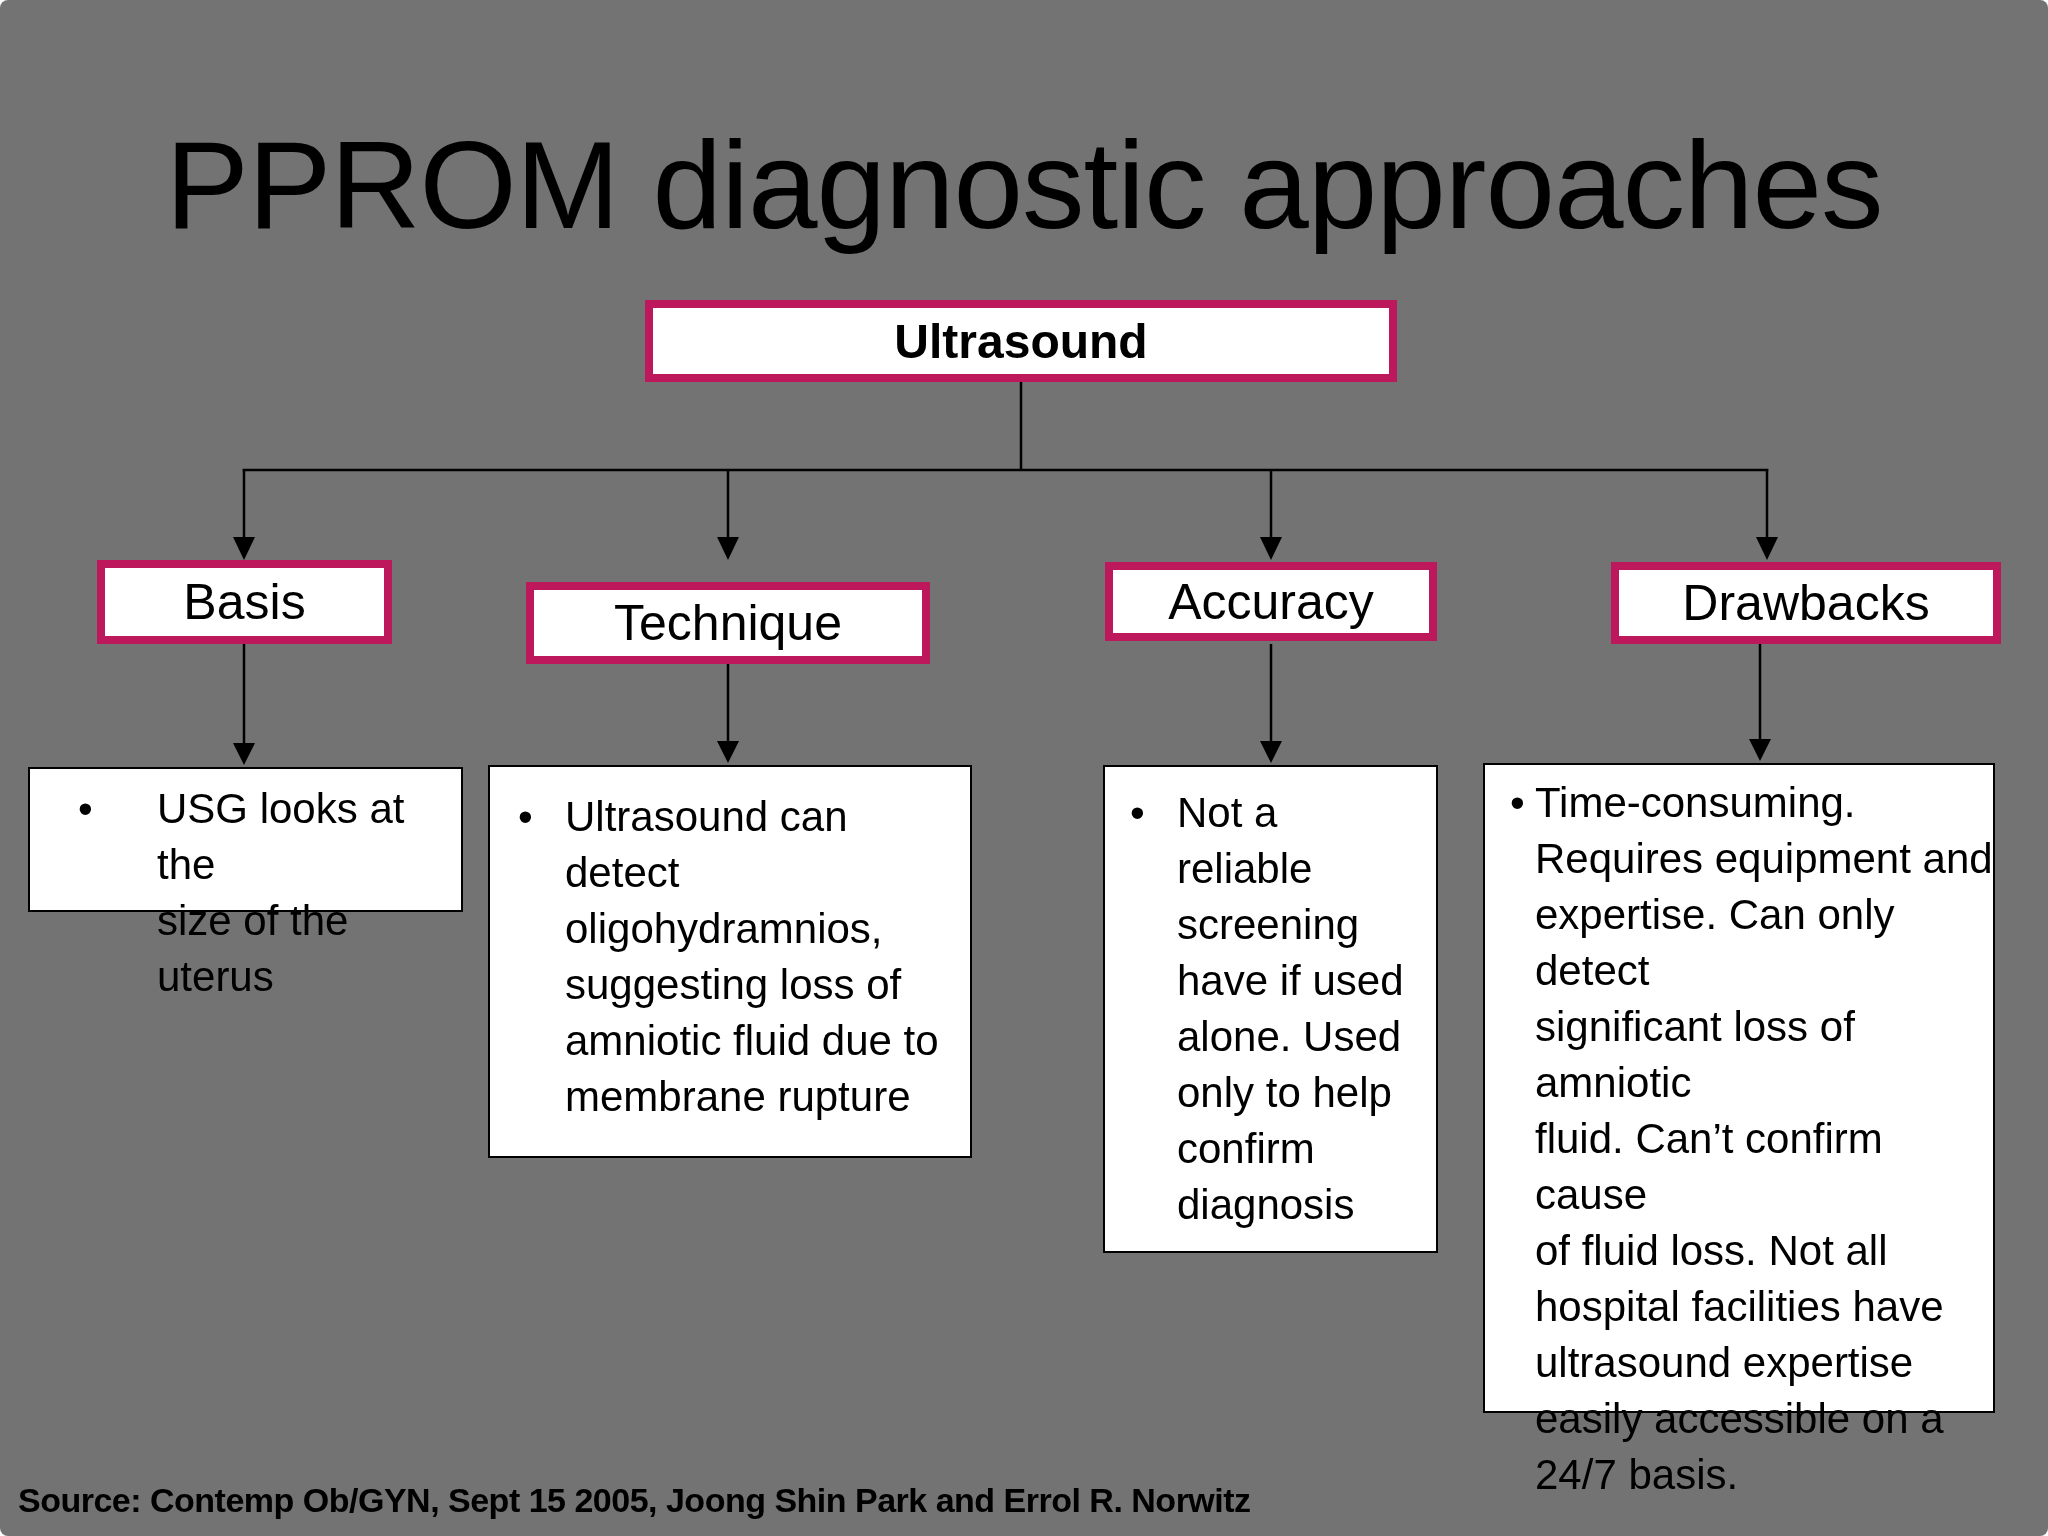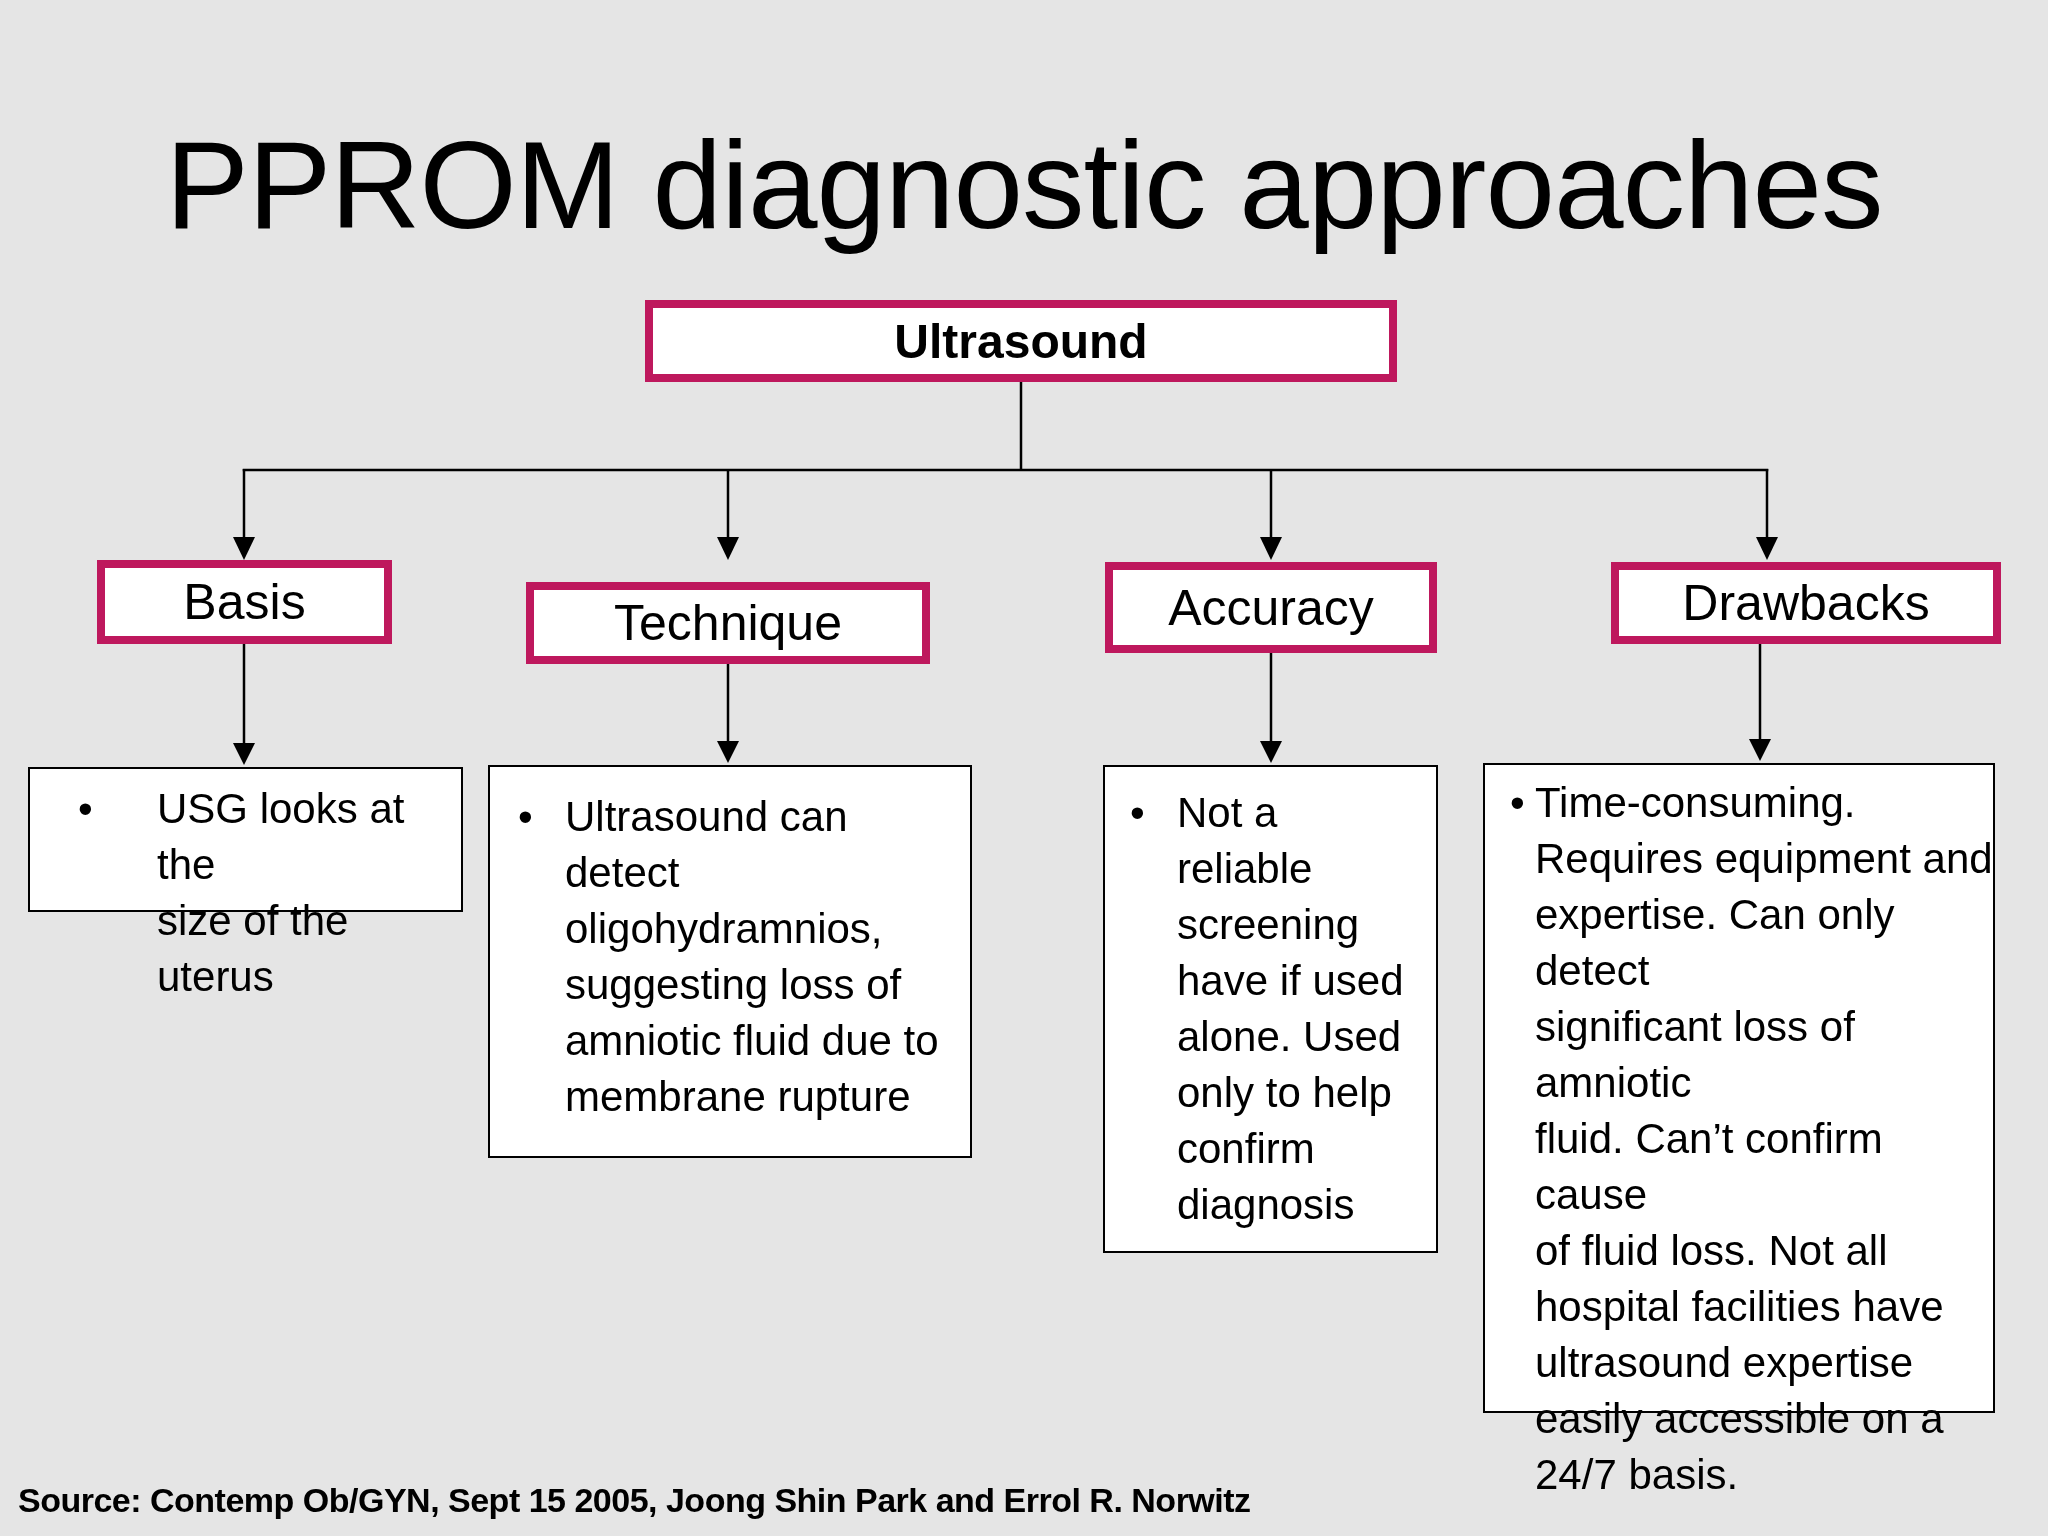--- a/index.html
+++ b/index.html
@@ -4,24 +4,25 @@
 <style>
   html, body {
     margin: 0;
     padding: 0;
     background: #ffffff;
   }
   #slide {
     position: relative;
     width: 2048px;
     height: 1536px;
-    background: #e5e5e5;
+    background: #737373;
     color: #000000;
     font-family: "Liberation Sans", sans-serif;
     overflow: hidden;
+    border-radius: 8px;
   }
   #title {
     position: absolute;
     left: 0;
     right: 0;
     top: 110px;
     text-align: center;
     font-size: 125px;
     font-weight: 400;
     line-height: 1.2;
@@ -45,21 +46,21 @@
     font-weight: 400;
     white-space: nowrap;
   }
   #node-ultrasound {
     left: 645px; top: 300px; width: 752px; height: 82px;
     font-size: 48px;
     font-weight: 700;
   }
   #node-basis     { left: 97px;   top: 560px; width: 295px; height: 84px; }
   #node-technique { left: 526px;  top: 582px; width: 404px; height: 82px; }
-  #node-accuracy  { left: 1105px; top: 562px; width: 332px; height: 91px; }
+  #node-accuracy  { left: 1105px; top: 562px; width: 332px; height: 79px; }
   #node-drawbacks { left: 1572px; top: 562px; width: 390px; height: 82px; margin-left: 39px; }
   .detail {
     position: absolute;
     box-sizing: border-box;
     background: #ffffff;
     border: 2px solid #000000;
     font-size: 42px;
     line-height: 56px;
   }
   .detail .bullet {

